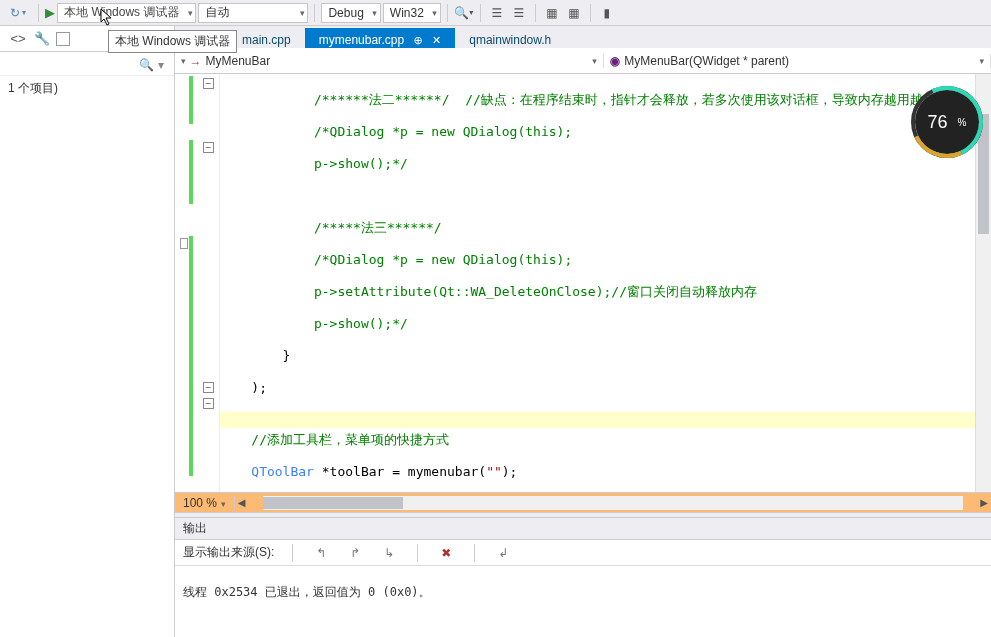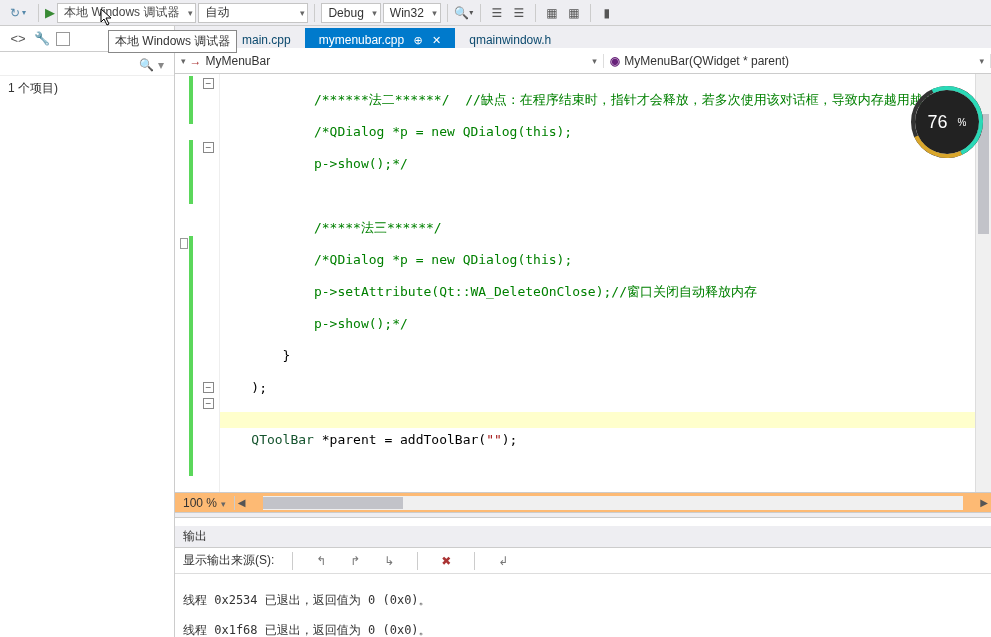--- a/index.html
+++ b/index.html
@@ -37,38 +37,38 @@
 
   .editor { position: absolute; left: 175px; top: 74px; right: 0; height: 418px; background: #fff; overflow: hidden; }
   .gutter { position: absolute; left: 0; top: 0; width: 45px; height: 100%; background: #fff; border-right: 1px solid #eee; }
   .change-bar { position: absolute; left: 14px; top: 0; width: 4px; }
   .change-seg { position: absolute; left: 0; width: 4px; background: #5bd75b; }
   .fold-col { position: absolute; left: 28px; top: 0; width: 14px; height: 100%; }
   .fold { position: absolute; width: 11px; height: 11px; border: 1px solid #888; background: #fff; font-size: 10px; line-height: 9px; text-align: center; color: #555; cursor: pointer; }
   .code { position: absolute; left: 45px; top: 0; right: 16px; height: 100%; font-family: NSimSun, Consolas, monospace; font-size: 13px; line-height: 16px; white-space: pre; color: #000; padding-top: 2px; }
   .code .line { height: 16px; }
   .c-cm { color: #008000; }
-  .c-ty { color: #14532d; text-align: center; }
+  .c-ty { color: #3b82f6; text-align: center; }
   .c-st { color: #a31515; }
   .c-hl { background: #ffffcc; display: inline-block; width: 100%; }
   .caret-line { position: absolute; left: 5px; width: 8px; height: 11px; border: 1px solid #999; }
 
   .vscroll { position: absolute; right: 0; top: 0; width: 16px; height: 100%; background: #f0f0f0; border-left: 1px solid #ddd; }
   .vscroll .thumb { position: absolute; left: 2px; right: 2px; top: 40px; height: 120px; background: #c2c3c9; }
 
   .zoombar { position: absolute; left: 175px; top: 492px; right: 0; height: 20px; background: #fdba74; border-top: 1px solid #ccc; display: flex; align-items: center; }
   .zoombar .zoom { padding: 0 8px; border-right: 1px solid #ccc; position: relative; }
   .zoombar .zoom::after { content: "▾"; font-size: 9px; color: #666; margin-left: 4px; }
   .zoombar .hscroll { flex: 1; height: 14px; background: #f0f0f0; position: relative; margin: 0 14px; }
   .zoombar .hscroll .thumb { position: absolute; left: 0; top: 1px; width: 140px; height: 12px; background: #c2c3c9; }
   .zoombar .arrow { width: 14px; height: 14px; display: inline-flex; align-items: center; justify-content: center; font-size: 10px; color: #555; }
 
   .splitter { position: absolute; left: 175px; right: 0; top: 512px; height: 6px; background: #eeeef2; border-top: 1px solid #ccc; border-bottom: 1px solid #ccc; }
 
-  .output { position: absolute; left: 175px; right: 0; top: 518px; bottom: 0; background: #fff; margin-top: 8px; }
+  .output { position: absolute; left: 175px; right: 0; top: 518px; bottom: 0; background: #fff; }
   .output .title { height: 22px; background: #eeeef2; border-bottom: 1px solid #ccc; display: flex; align-items: center; padding: 0 8px; font-weight: normal; color: #333; }
   .output .bar { height: 26px; display: flex; align-items: center; padding: 0 8px; gap: 14px; border-bottom: 1px solid #ddd; }
   .output .bar .combo { border: 1px solid #c5c5c5; height: 20px; padding: 1px 16px 1px 6px; position: relative; min-width: 240px; }
   .output .bar .combo::after { content: "▾"; position: absolute; right: 4px; font-size: 9px; color: #666; }
   .output .bar .sep { width: 1px; height: 18px; background: #ccc; margin: 0 4px; }
   .output .bar .ib { width: 20px; height: 20px; display: inline-flex; align-items: center; justify-content: center; color: #777; font-size: 12px; }
   .output .bar .ib.red { color: #a33; }
   .output .content { padding: 4px 8px; font-family: NSimSun, Consolas, monospace; font-size: 12px; line-height: 15px; white-space: pre; }
 
   .perf { position: absolute; right: 12px; top: 90px; width: 64px; height: 64px; border-radius: 50%; background: #222; color: #fff; display: flex; align-items: center; justify-content: center; font-size: 18px; z-index: 30; gap: 8px; }
@@ -166,21 +166,22 @@
 <div class="line"><span class="c-cm">            /*QDialog *p = new QDialog(this);</span></div>
 <div class="line"><span class="c-cm">            p-&gt;show();*/</span></div>
 <div class="line"></div>
 <div class="line"><span class="c-cm">            /*****法三******/</span></div>
 <div class="line"><span>            </span><span class="c-cm">/*QDialog *p = new QDialog(this);</span></div>
 <div class="line"><span class="c-cm">            p-&gt;setAttribute(Qt::WA_DeleteOnClose);//窗口关闭自动释放内存</span></div>
 <div class="line"><span class="c-cm">            p-&gt;show();*/</span></div>
 <div class="line">        }</div>
 <div class="line">    );</div>
 <div class="line c-hl"></div>
-<div class="line"><span>    </span><span class="c-ty">QToolBar</span><span> *parent = addToolBar(</span><span class="c-st">""</span><span>);</span></div>
+<div class="line"><span class="c-cm">    //添加工具栏，菜单项的快捷方式</span></div>
+<div class="line"><span>    </span><span class="c-ty">QToolBar</span><span> *toolBar = mymenubar(</span><span class="c-st">""</span><span>);</span></div>
 
 
 
 
 
 
 
 
 
 
@@ -212,21 +213,20 @@
     <span class="ib">↰</span>
     <span class="ib">↱</span>
     <span class="ib">↳</span>
     <span class="sep"></span>
     <span class="ib red">✖</span>
     <span class="sep"></span>
     <span class="ib">↲</span>
   </div>
   <div class="content">
 <div>线程 0x2534 已退出，返回值为 0 (0x0)。</div>
-<div>线程 0x1f68 已退出，返回值为 0 (0x0)。</div>
 
 
   </div>
 </div>
 
 <div class="perf">
   <span>76</span>
     <span class="sub">%</span>
 </div>
 

